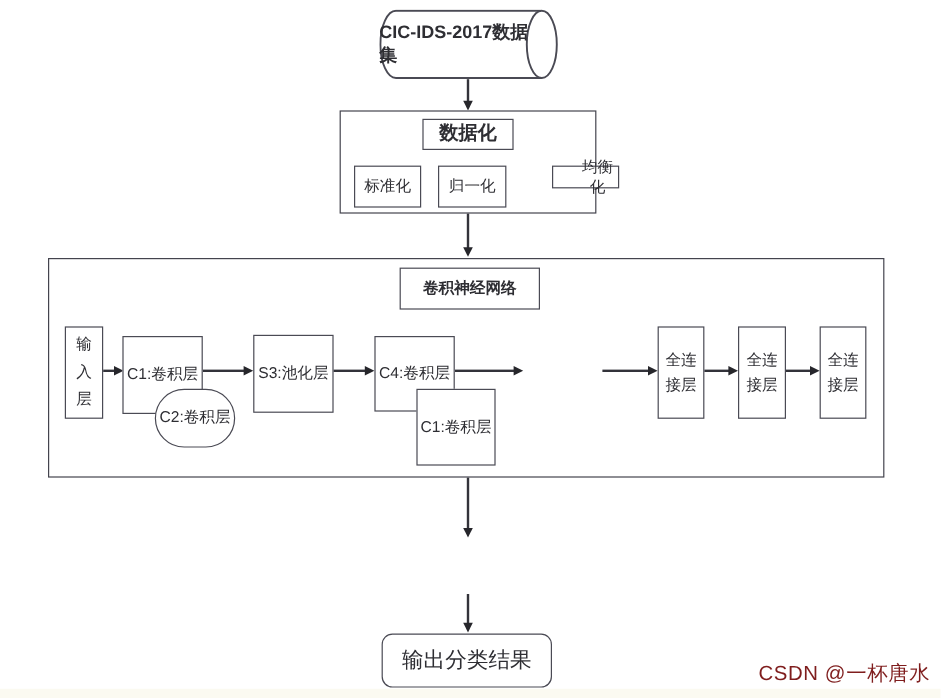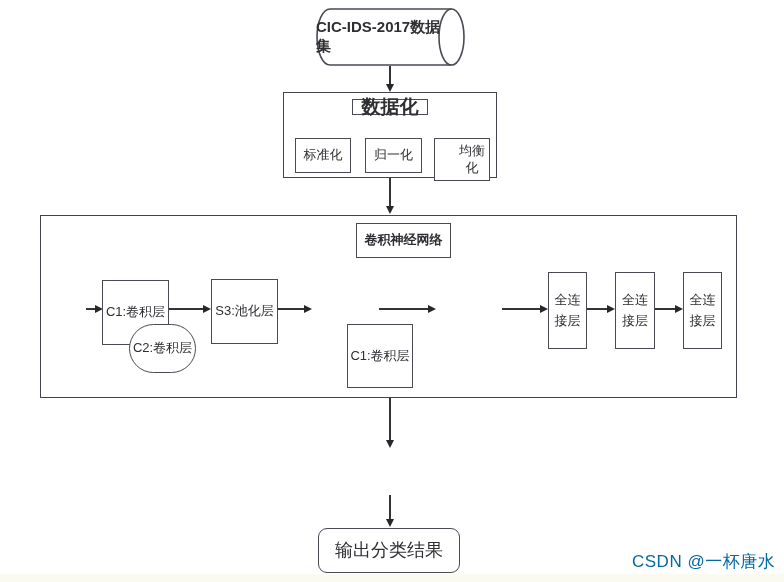--- a/index.html
+++ b/index.html
@@ -60,21 +60,21 @@
     position: absolute;
     left: 0; right: 14px; top: 0; bottom: 0;
     display: flex; align-items: center; justify-content: center;
     font-weight: bold; font-size: 15px;
   }
   .watermark {
     position: absolute;
     left: 632px; top 550px;
     top: 550px;
     font-size: 17px;
-    color: #0369a1;
+    color: #7f1d1d;
     letter-spacing: 0.5px;
   }
   .bottom-strip {
     position: absolute;
     left: 0; top: 574px; width: 784px; height: 8px;
     background: #fbfaf1;
   }
 </style>
 </head>
 <body>
@@ -86,35 +86,39 @@
       <path d="M 135.5,1 L 14,1 A 13,28 0 0 0 14,57 L 135.5,57" fill="#ffffff" stroke="#4a4a54" stroke-width="1.6"></path>
       <ellipse cx="135.5" cy="29" rx="12.5" ry="28" fill="#ffffff" stroke="#4a4a54" stroke-width="1.6"></ellipse>
     </svg>
     <div class="cyl-label">CIC-IDS-2017数据集</div>
   </div>
 
   <div class="v-line" style="left:389px; top:66px; height:20px;"></div>
   <div class="head-down" style="left:385.5px; top:84px;"></div>
 
   <div class="container-box" style="left:283px; top:92px; width:214px; height:86px;"></div>
-  <div class="box bold" style="left:352px; top:99px; width:76px; height:16px; font-size:19px;">数据化</div>
+  <div class="box bold" style="left:352px; top:99px; width:76px; height:26px; font-size:16px;">数据化</div>
   <div class="box" style="left:295px; top:138px; width:56px; height:35px;">标准化</div>
   <div class="box" style="left:365px; top:138px; width:57px; height:35px;">归一化</div>
-  <div class="box" style="left:434px; top:138px; width:56px; height:43px;padding-left:20px;">均衡化</div>
+  <div class="box" style="left:460px; top:138px; width:56px; height:19px;padding-left:20px;">均衡化</div>
 
   <div class="v-line" style="left:389px; top:178px; height:29px;"></div>
   <div class="head-down" style="left:385.5px; top:206px;"></div>
 
   <div class="container-box" style="left:40px; top:215px; width:697px; height:183px;"></div>
-  <div class="box bold" style="left:356px; top:223px; width:95px; height:35px;">卷积神经网络</div>
+  <div class="box bold" style="left:333px; top:223px; width:117px; height:35px;">卷积神经网络</div>
 
+  <div class="box" style="left:54px; top:272px; width:32px; height:77px;">
+    <div class="vert-text">输入层</div>
+  </div>
 
   <div class="box" style="left:102px; top:280px; width:67px; height:65px; z-index:1;">C1:卷积层</div>
   <div class="box" style="left:129px; top:324px; width:67px; height:49px; z-index:2;border-radius:32px;">C2:卷积层</div>
   <div class="box" style="left:211px; top:279px; width:67px; height:65px;">S3:池化层</div>
+  <div class="box" style="left:312px; top:280px; width:67px; height:63px; z-index:1;">C4:卷积层</div>
   <div class="box" style="left:347px; top:324px; width:66px; height:64px; z-index:2;">C1:卷积层</div>
 
   <div class="box" style="left:548px; top:272px; width:39px; height:77px;">
     <div class="wrap-2">全连接层</div>
   </div>
   <div class="box" style="left:615px; top:272px; width:40px; height:77px;">
     <div class="wrap-2">全连接层</div>
   </div>
   <div class="box" style="left:683px; top:272px; width:39px; height:77px;">
     <div class="wrap-2">全连接层</div>

